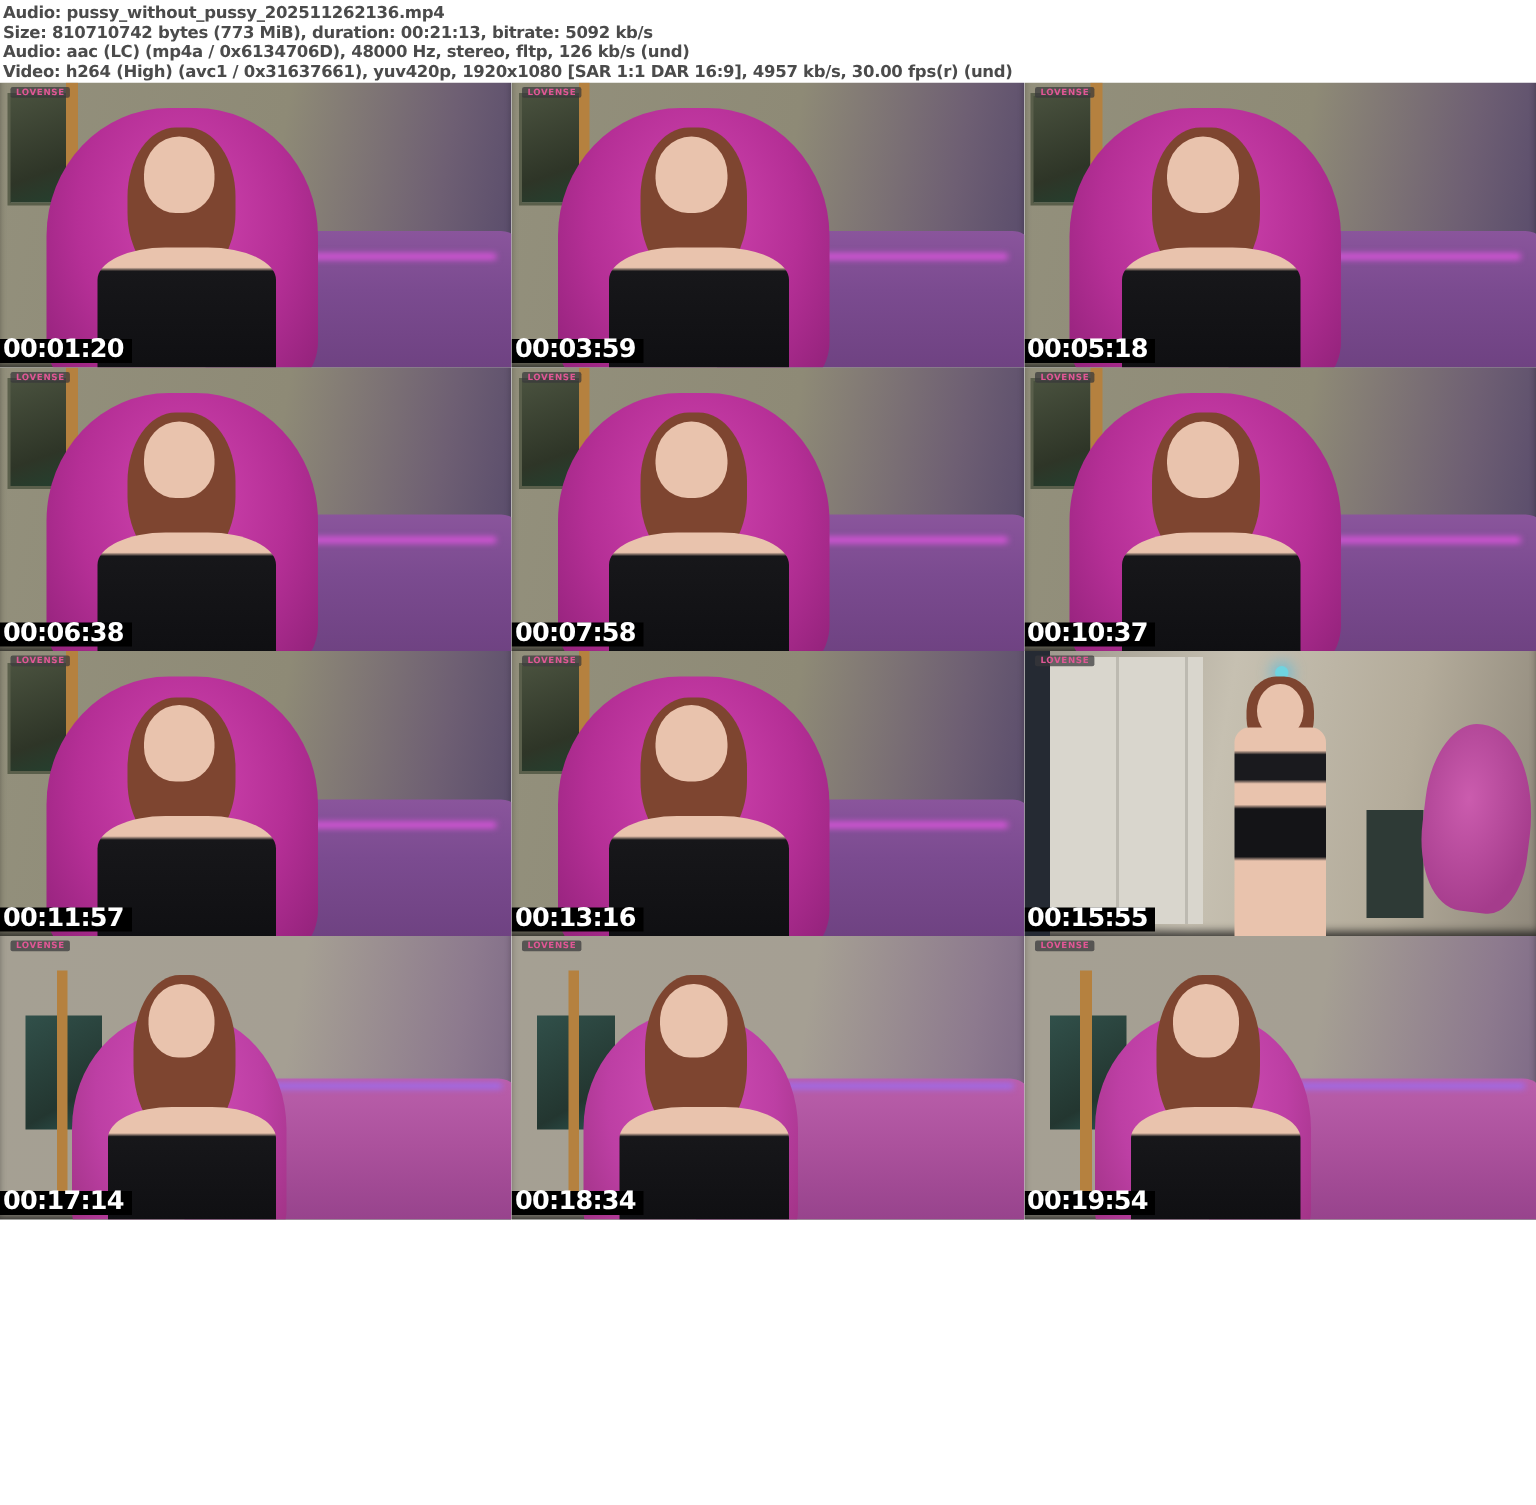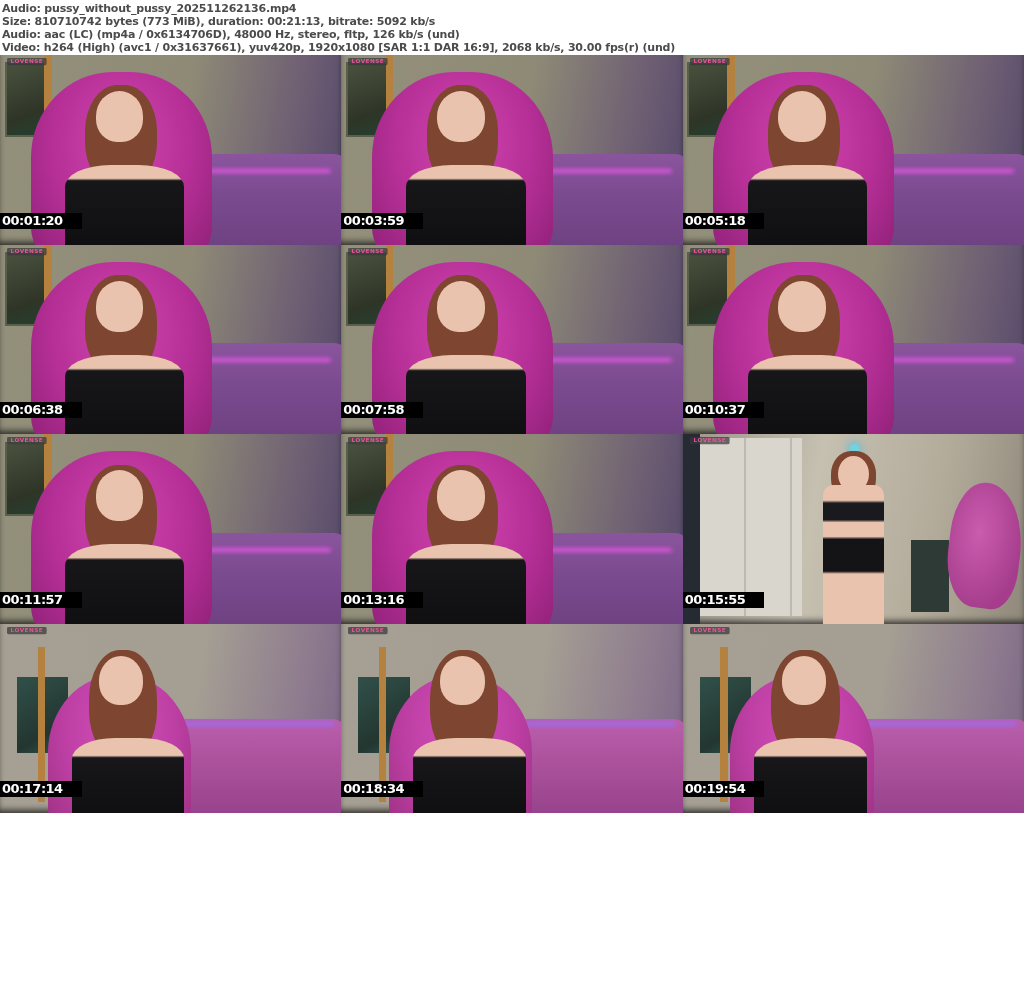--- a/index.html
+++ b/index.html
@@ -77,35 +77,35 @@
   .scene-couch .head  { left:29%; top:17%; width:13%; height:26%; background:var(--skin,#e9c3ad); border-radius:50% 50% 45% 45%; }
   .scene-couch .torso { left:21%; top:60%; width:33%; height:42%;
         background:linear-gradient(180deg,var(--skin,#e9c3ad) 0%,var(--skin,#e9c3ad) 22%,#17171a 25%,#0f0f12 100%);
         border-radius:38% 38% 0 0 / 26% 26% 0 0; }
 
   
   .watermark { position:absolute; top:3px; left:7px; display:inline-block;
         background:rgba(55,55,58,0.72); border-radius:2px; padding:2px 5px;
         color:var(--wm-color,#e05795); font-size:8px; line-height:6px; font-weight:bold;
         letter-spacing:0.6px; transform:scale(0.72); transform-origin:top left; }
-  .timestamp { position:absolute; left:0; bottom:16px;
+  .timestamp { position:absolute; left:0; bottom:3px;
         background:var(--ts-bg,#000000); color:var(--ts-text,#ffffff);
-        font-size:13px; font-weight:bold; letter-spacing:-0.5px;
-        line-height:15px; padding:0 19px 1px 2px; }
+        font-size:17px; font-weight:bold; letter-spacing:-0.5px;
+        line-height:15px; padding:0 5px 1px 2px; }
 </style>
 </head>
 <body>
 
 <div class="sheet">
 
   <header class="info-header">
     <div class="info-line">Audio: pussy_without_pussy_202511262136.mp4</div>
     <div class="info-line">Size: 810710742 bytes (773 MiB), duration: 00:21:13, bitrate: 5092 kb/s</div>
     <div class="info-line">Audio: aac (LC) (mp4a / 0x6134706D), 48000 Hz, stereo, fltp, 126 kb/s (und)</div>
-    <div class="info-line">Video: h264 (High) (avc1 / 0x31637661), yuv420p, 1920x1080 [SAR 1:1 DAR 16:9], 2068 kb/s, 30.00 fps(r) (und)</div>
+    <div class="info-line">Video: h264 (High) (avc1 / 0x31637661), yuv420p, 1920x1080 [SAR 1:1 DAR 16:9], 4957 kb/s, 30.00 fps(r) (und)</div>
   </header>
 
   <main class="thumb-grid" id="grid">
   <figure class="thumb">
     <div class="scene scene-chair">
       <div class="painting"></div>
       <div class="easel"></div>
       <div class="couch"></div>
       <div class="glow"></div>
       <div class="chair"></div>

